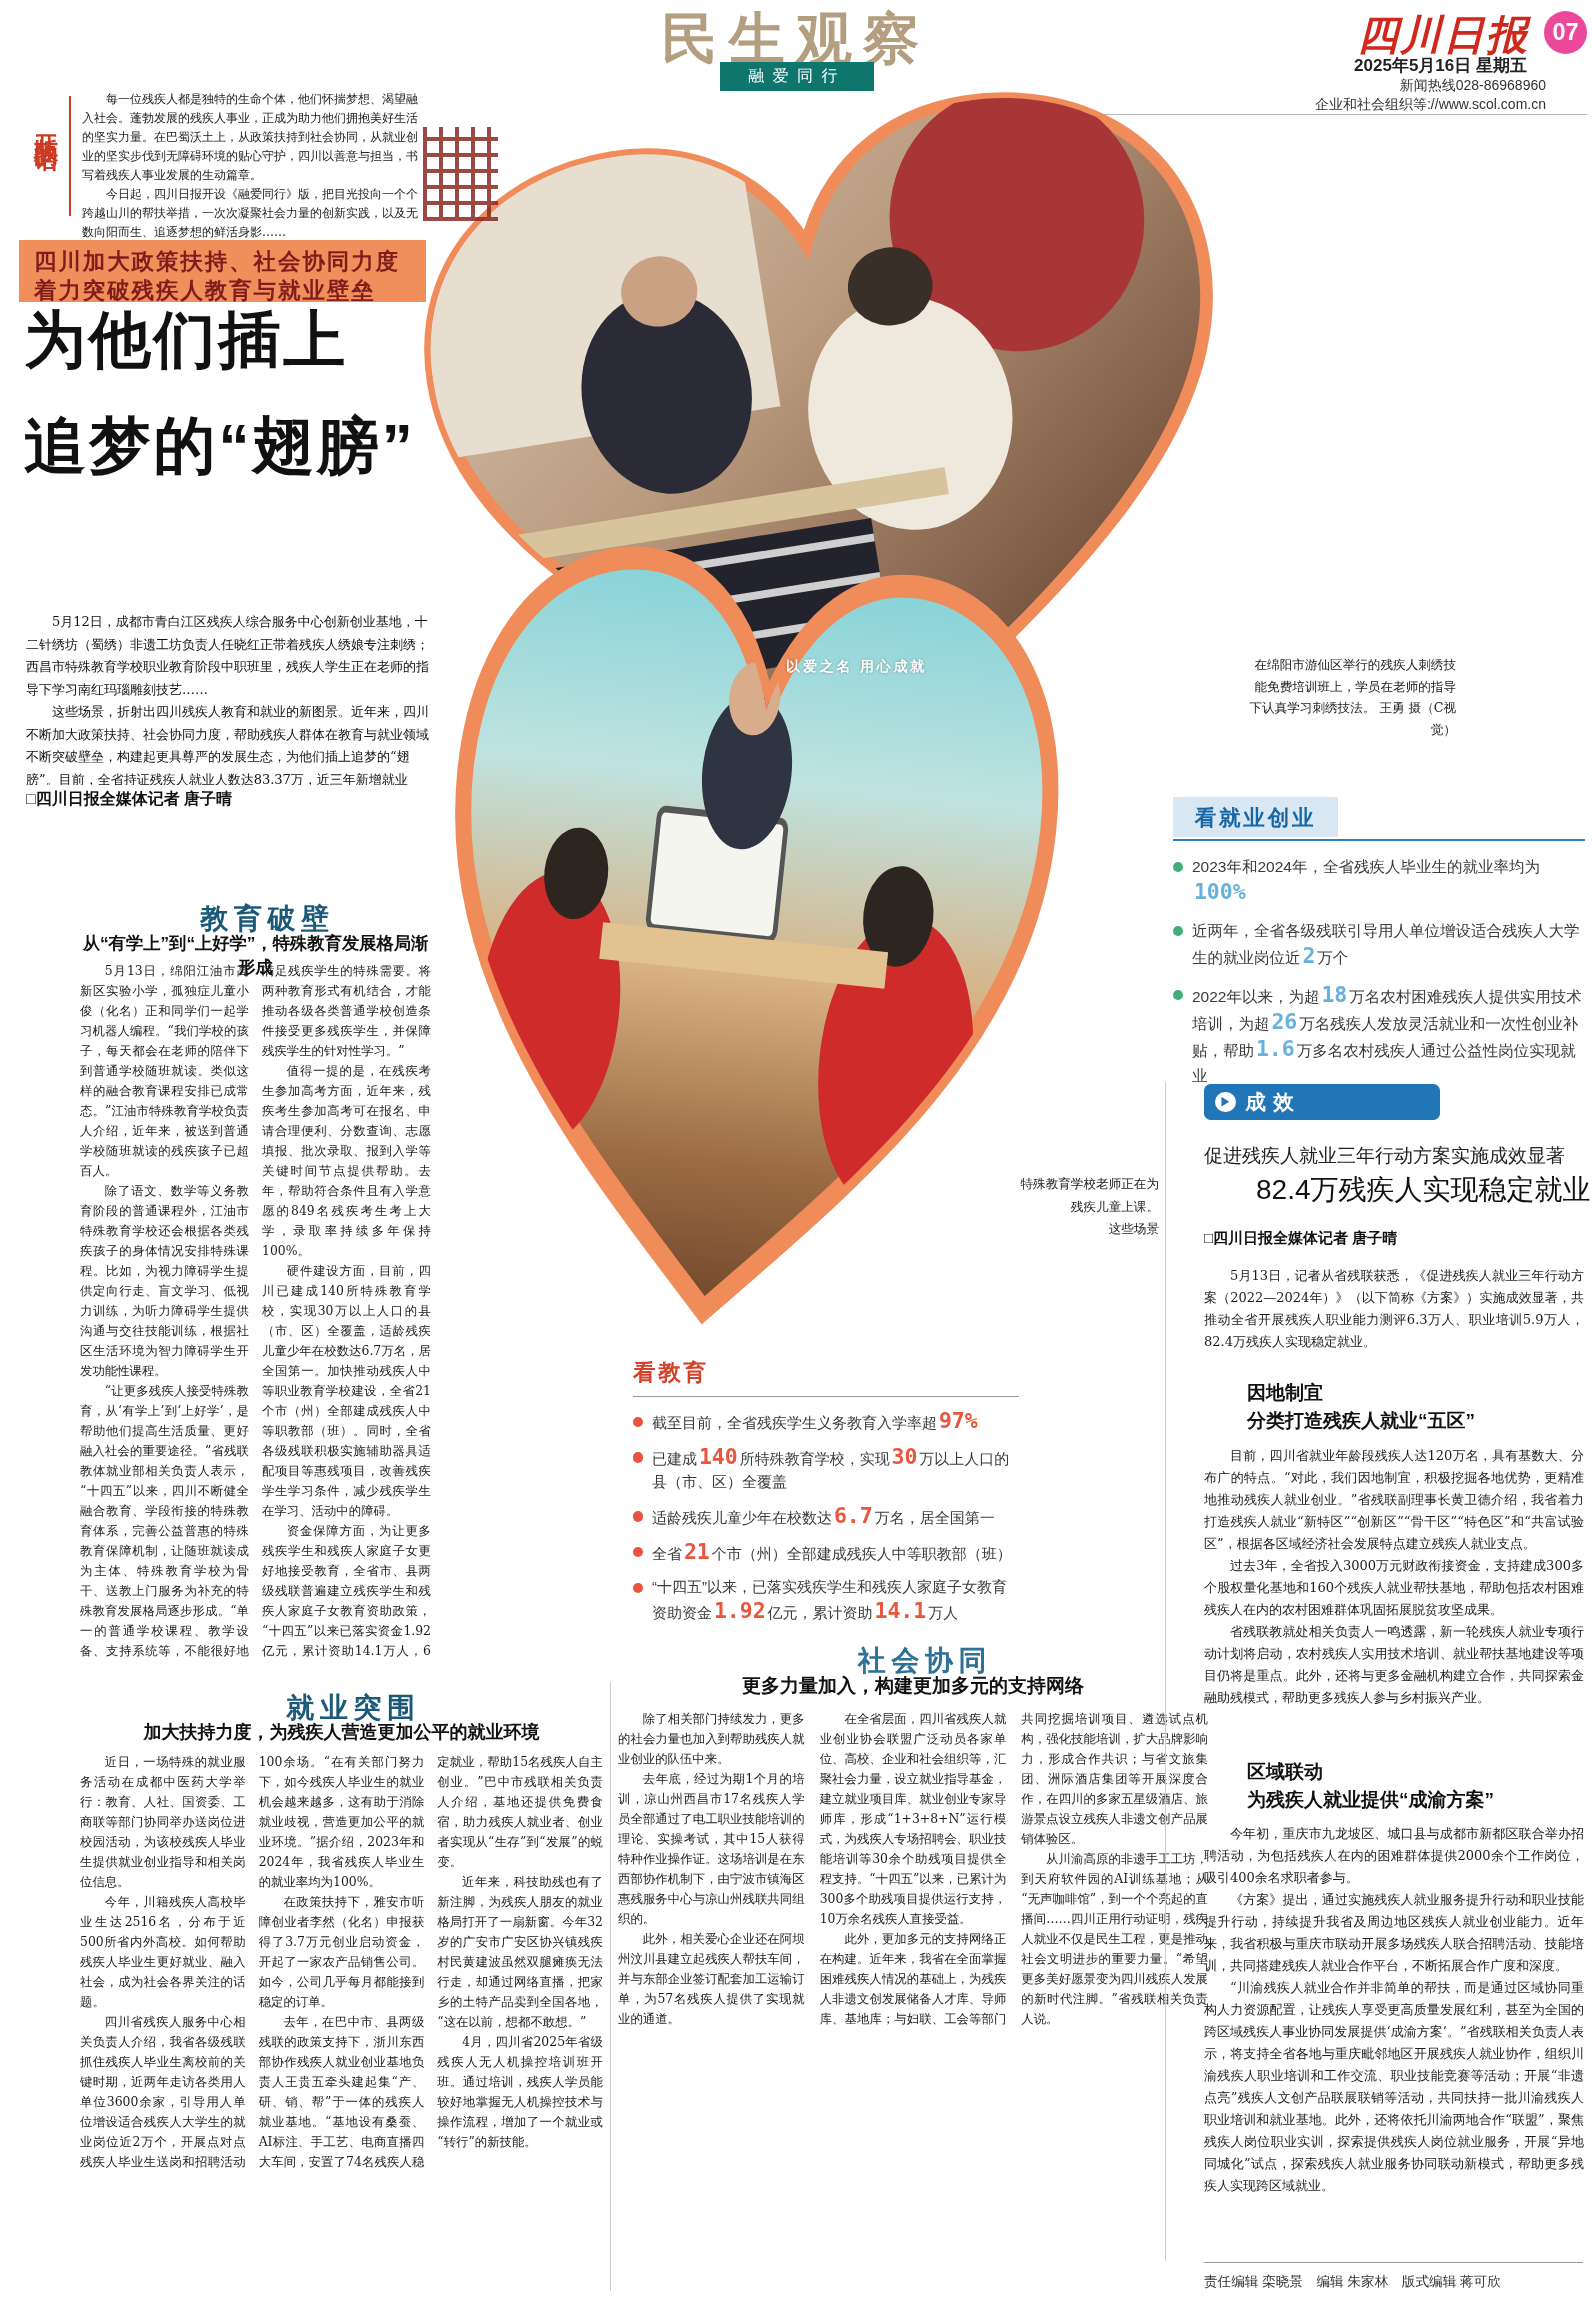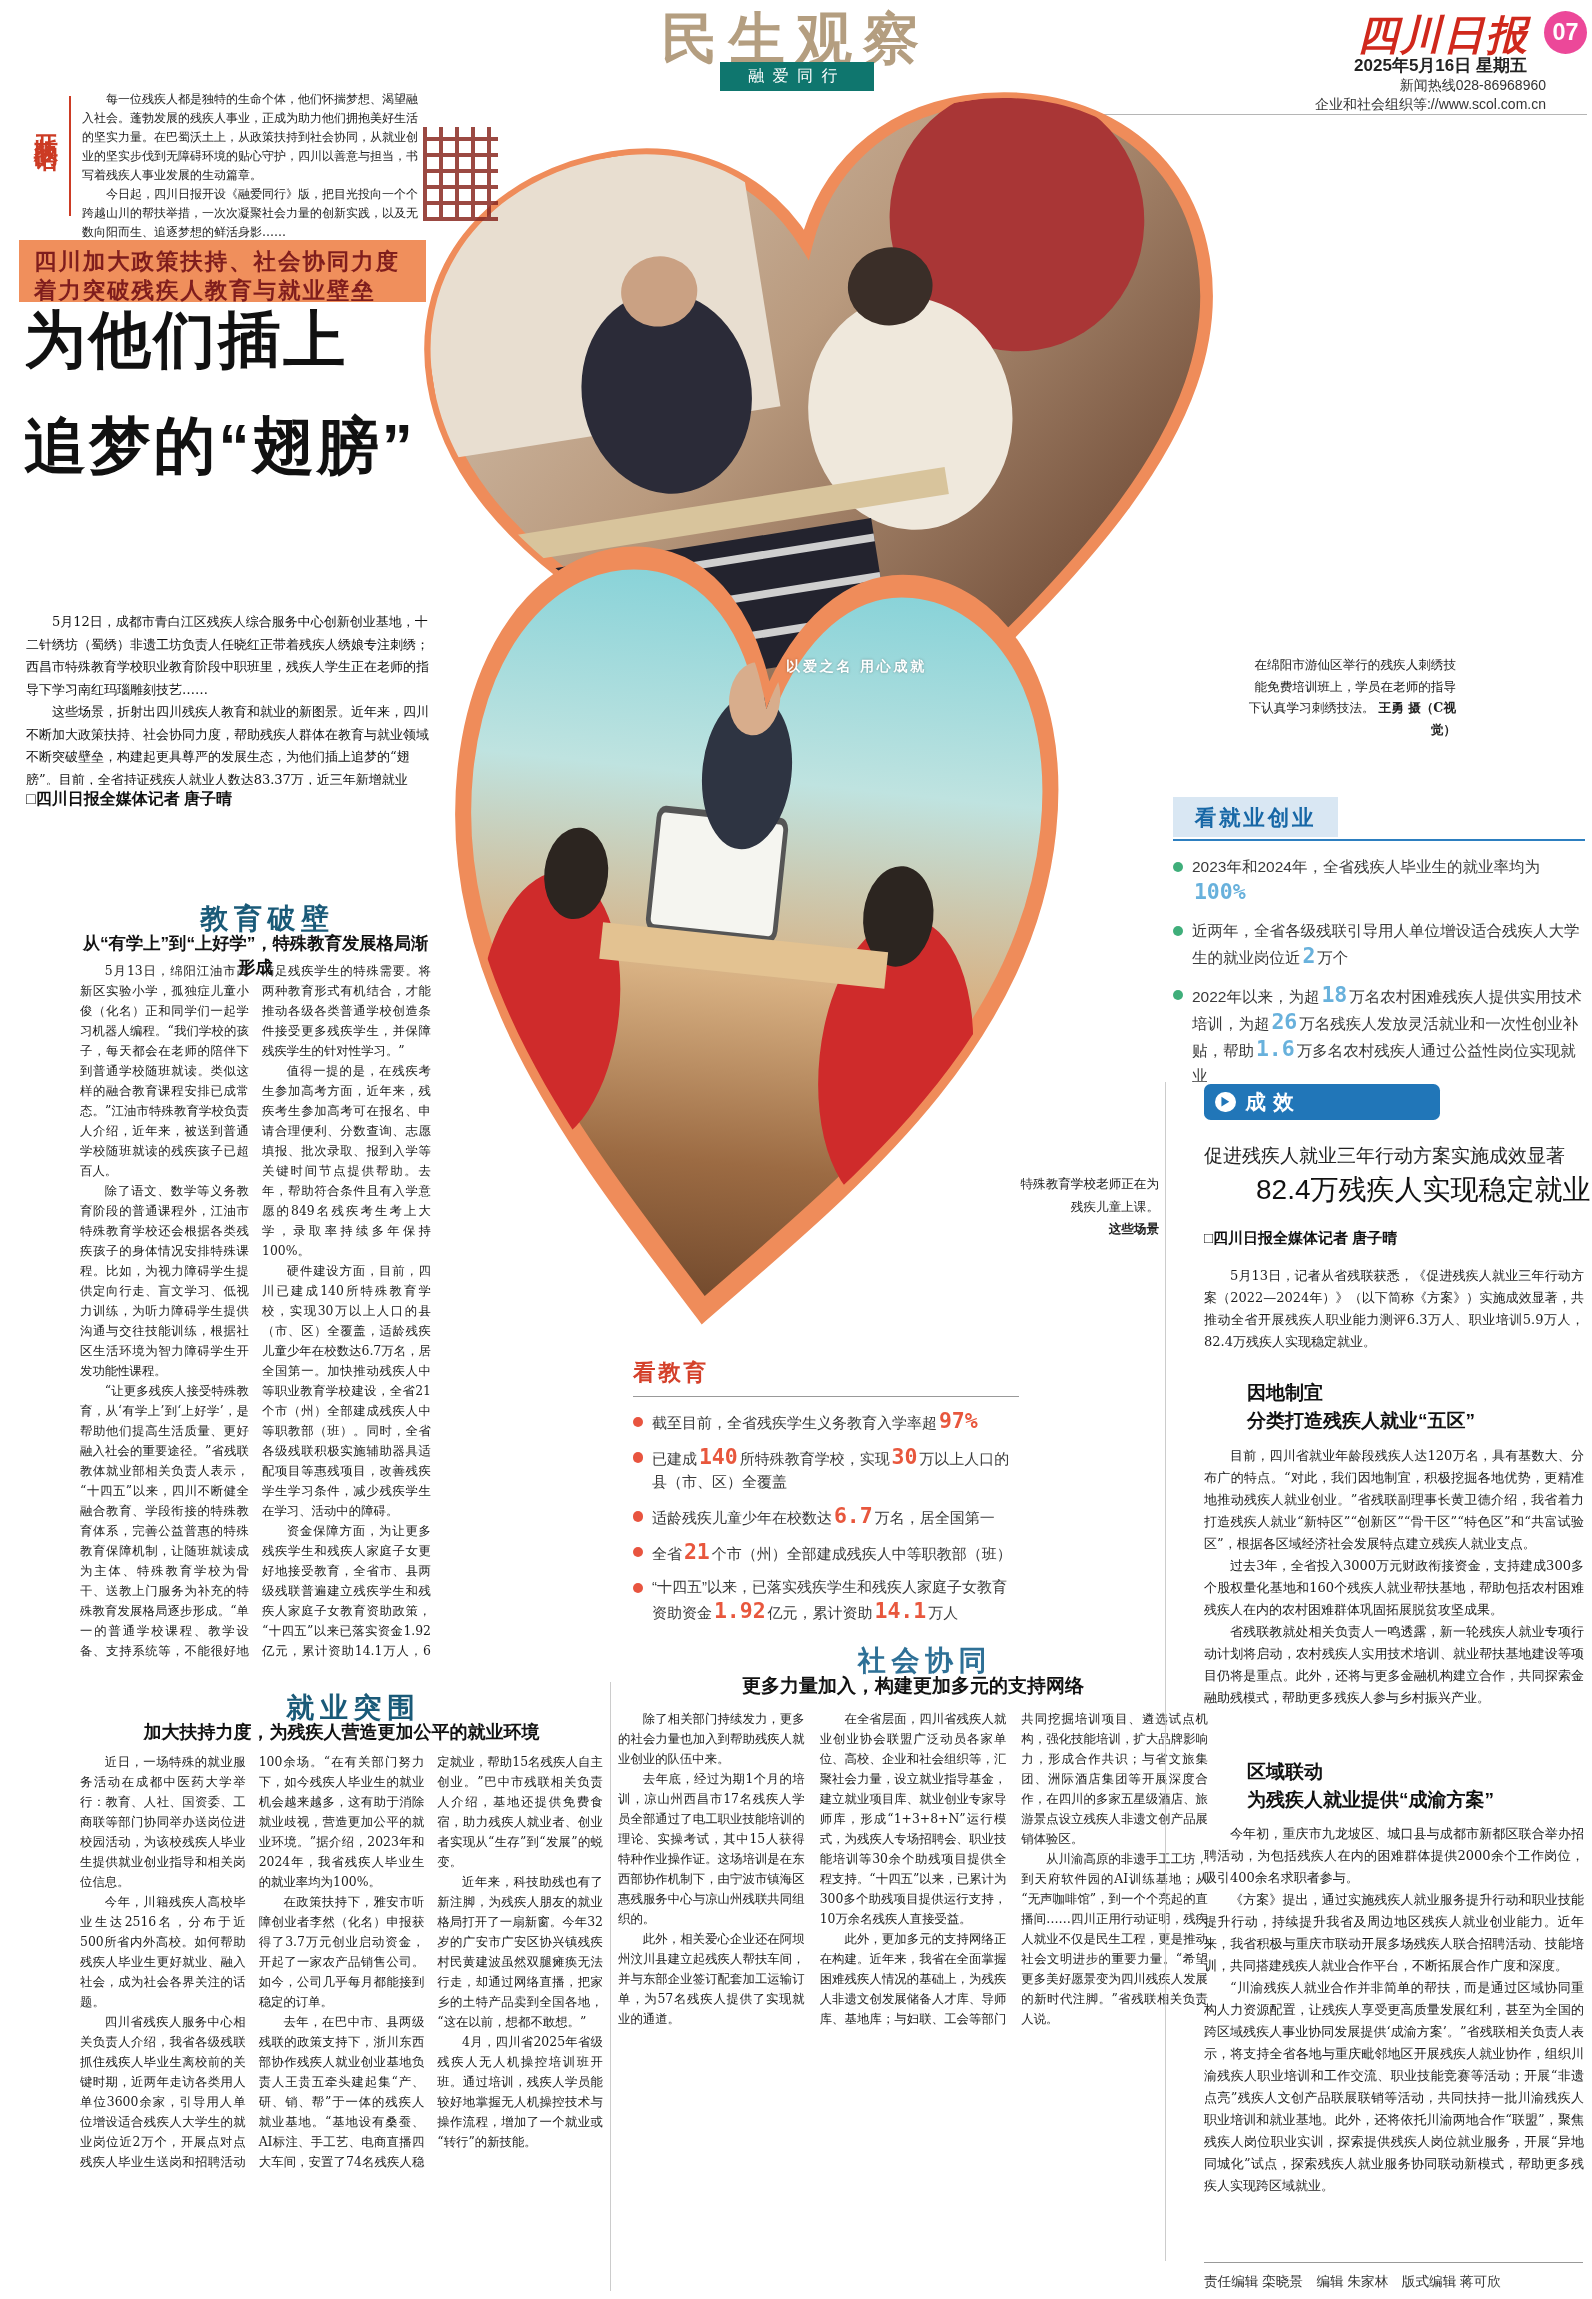--- a/index.html
+++ b/index.html
@@ -45,21 +45,21 @@
   .photo1 svg{width:100%;height:100%;transform:rotate(-9deg);}
   .photo2{left:423px;top:534px;width:637px;height:824px;}
   .photo2 svg{width:100%;height:100%;transform:rotate(6deg);}
   .lattice{left:423px;top:127px;width:75px;height:94px;opacity:.85;
     background:repeating-linear-gradient(0deg,#8a2a22 0 3.7px,transparent 3.7px 16px),
                repeating-linear-gradient(90deg,#8a2a22 0 3.7px,transparent 3.7px 16px);}
   .photo-overlay{position:absolute;left:57%;top:15%;color:#fff;font-size:14px;font-weight:bold;
     letter-spacing:2.8px;white-space:nowrap;text-shadow:0 0 2.8px rgba(0,0,0,.35);}
   .caption1{left:1248px;top:654px;width:208px;text-align:right;font-size:12.6px;line-height:21.5px;color:#222;}
   .caption2{left:1017px;top:1173px;width:142px;text-align:right;font-size:12.6px;line-height:22.5px;color:#222;}
-  .credit{font-weight:bold;}
+  .credit{font-weight:normal;}
 
   
   .emp-stats-head{left:1173px;top:797px;width:165px;background:#d9e7f3;color:#1767a6;text-align:center;
     font-size:21.5px;font-weight:bold;letter-spacing:2.8px;padding:5.6px 0;}
   .emp-stats-rule{left:1173px;top:839px;width:412px;height:1.9px;background:#2d7fc0;}
   .stat-list{list-style:none;margin:0;padding:0;}
   .emp-stats-list{left:1173px;top:854px;width:412px;}
   .stat-list li{position:relative;padding-left:19px;margin-bottom:12px;font-size:15.5px;line-height:25px;color:#3a3a3a;}
   .dot{position:absolute;left:0;top:7.5px;width:10.3px;height:10.3px;border-radius:50%;}
   .emp-stats-list .dot{background:#3fae7a;}

